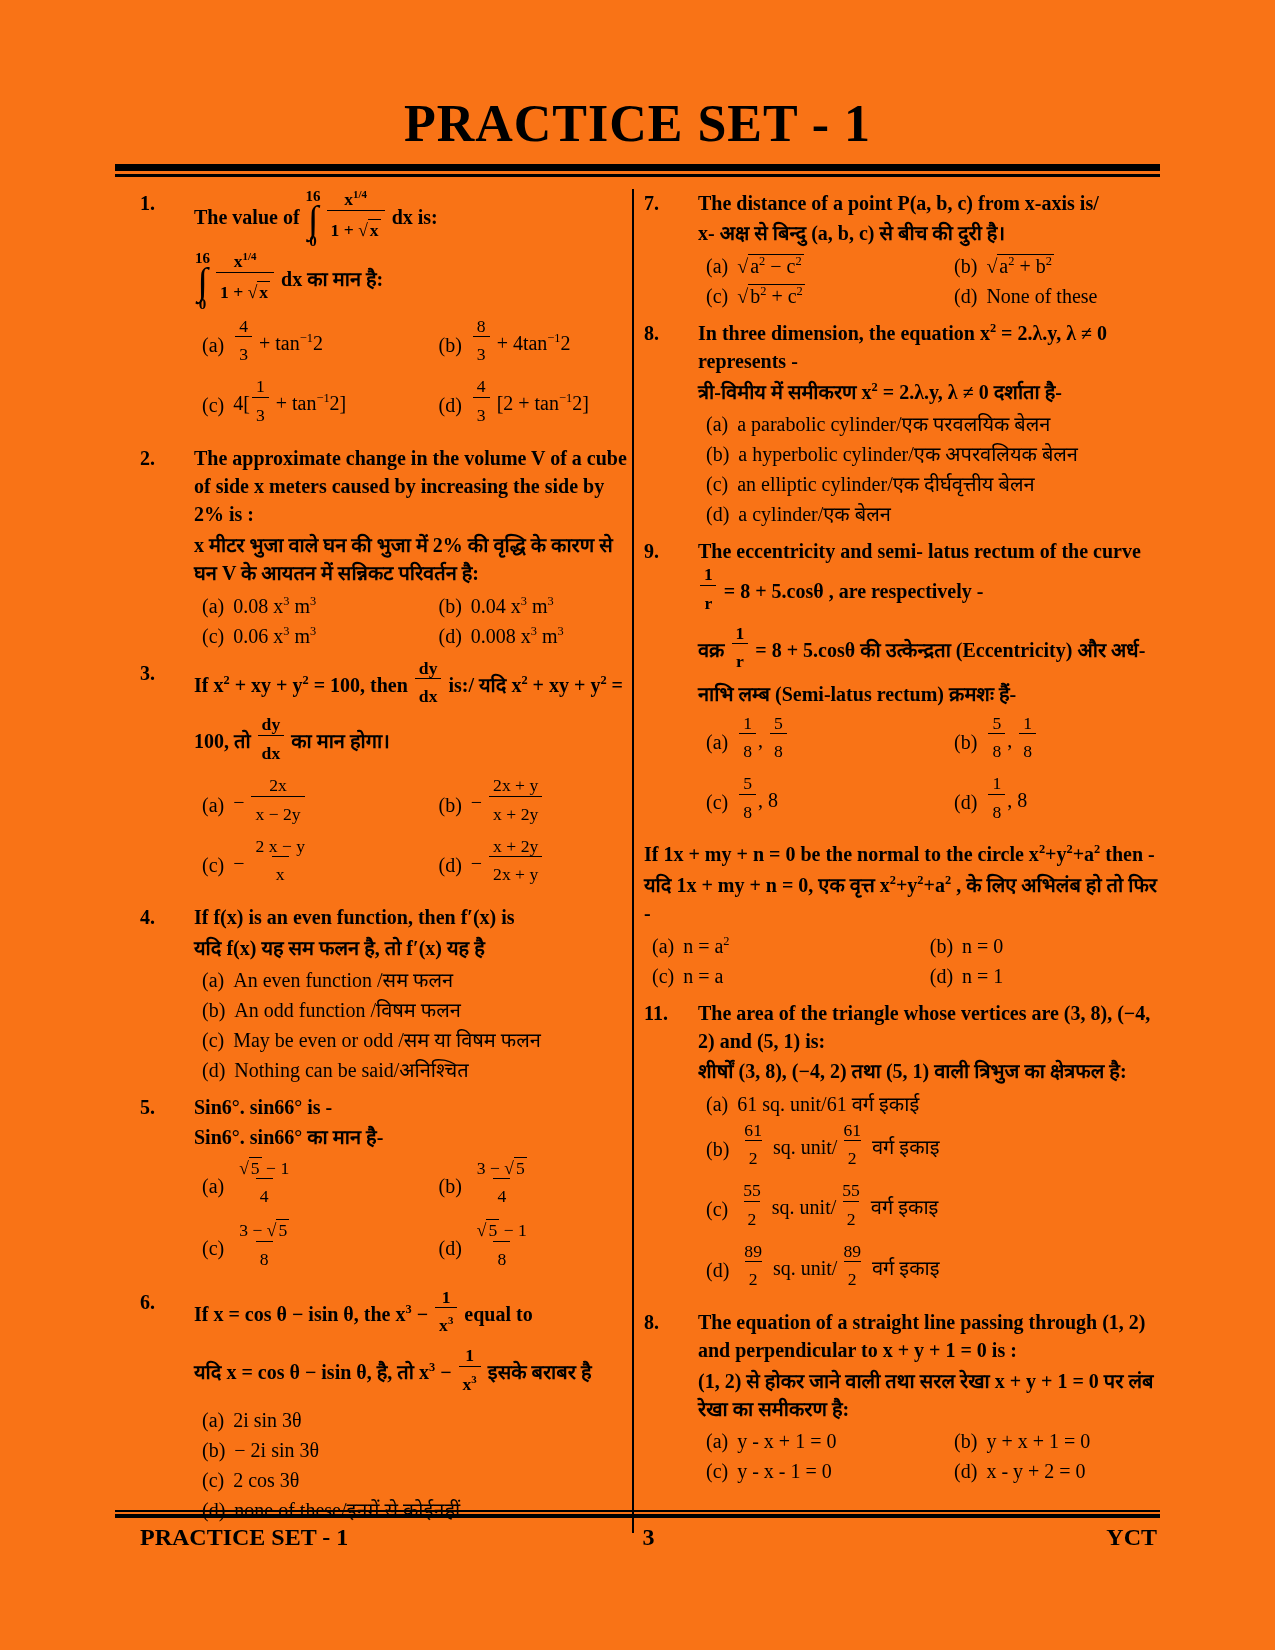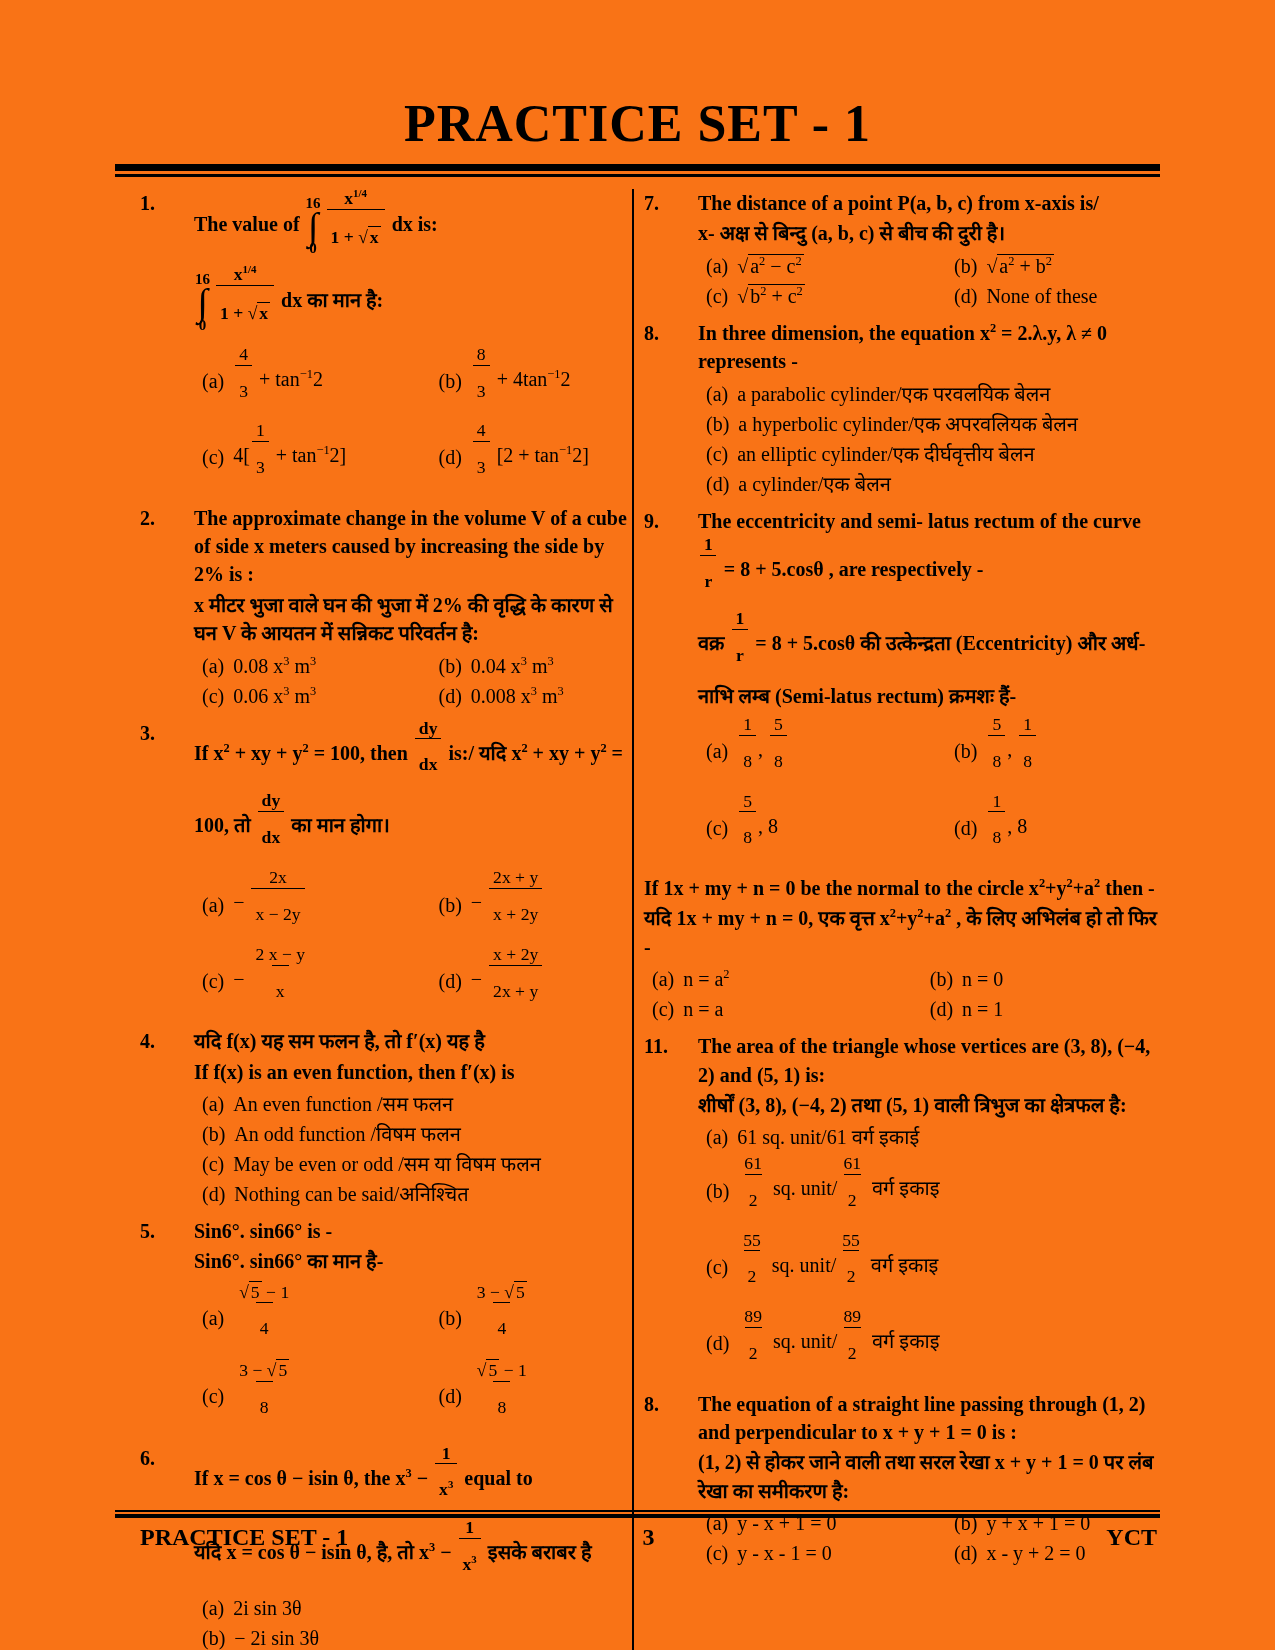--- a/index.html
+++ b/index.html
@@ -53,21 +53,21 @@
   .opt{display:flex;align-items:center;gap:9px;padding:2px 0;line-height:1.3;}
   .optlabel{flex-shrink:0;}
   
   sup{font-size:0.62em;line-height:0;}
   .mfrac{
     display:inline-flex;flex-direction:column;align-items:center;
     vertical-align:middle;margin:0 2px;line-height:1.12;font-size:0.88em;
     text-align:center;
   }
   .mnum{padding:0 4px;}
-  .mden{border-top:1.5px solid #000;padding:16px 4px;}
+  .mden{border-top:1.5px solid #000;padding:8px 4px;}
   .msqrt{white-space:nowrap;}
   .movl{border-top:1.6px solid #000;padding:0 2px;display:inline-block;line-height:1.15;}
   .mint{
     display:inline-flex;flex-direction:column;align-items:center;
     vertical-align:middle;line-height:1;margin:0 4px 0 1px;
   }
   .mint .mlim{font-size:15px;font-weight:bold;}
   .mint .misym{font-size:38px;line-height:0.8;}
   
   .frule{position:absolute;left:115px;right:115px;top:1510px;}
@@ -211,22 +211,22 @@
                     <span class="mnum">x + 2y</span>
                     <span class="mden">2x + y</span>
                   </span></span>
               </div>
             </div>
           </div>
         </div>
         <div class="q">
           <div class="qnum">4.</div>
           <div class="qbody">
+            <div class="qline">If f(x) is an even function, then f′(x) is</div>
             <div class="qline">यदि f(x) यह सम फलन है, तो f′(x) यह है</div>
-            <div class="qline">If f(x) is an even function, then f′(x) is</div>
             <div class="opts one">
               <div class="opt">
                 <span class="optlabel">(a)</span>
                 <span class="opttext">An even function /सम फलन</span>
               </div>
               <div class="opt">
                 <span class="optlabel">(b)</span>
                 <span class="opttext">An odd function /विषम फलन</span>
               </div>
               <div class="opt">
@@ -332,20 +332,21 @@
                 <span class="optlabel">(d)</span>
                 <span class="opttext">None of these</span>
               </div>
             </div>
           </div>
         </div>
         <div class="q">
           <div class="qnum">8.</div>
           <div class="qbody">
             <div class="qline">In three dimension, the equation x<sup>2</sup> = 2.λ.y, λ ≠ 0 represents -</div>
+            <div class="qline">त्री-विमीय में समीकरण x<sup>2</sup> = 2.λ.y, λ ≠ 0 दर्शाता है-</div>
             <div class="opts one">
               <div class="opt">
                 <span class="optlabel">(a)</span>
                 <span class="opttext">a parabolic cylinder/एक परवलयिक बेलन</span>
               </div>
               <div class="opt">
                 <span class="optlabel">(b)</span>
                 <span class="opttext">a hyperbolic cylinder/एक अपरवलियक बेलन</span>
               </div>
               <div class="opt">

